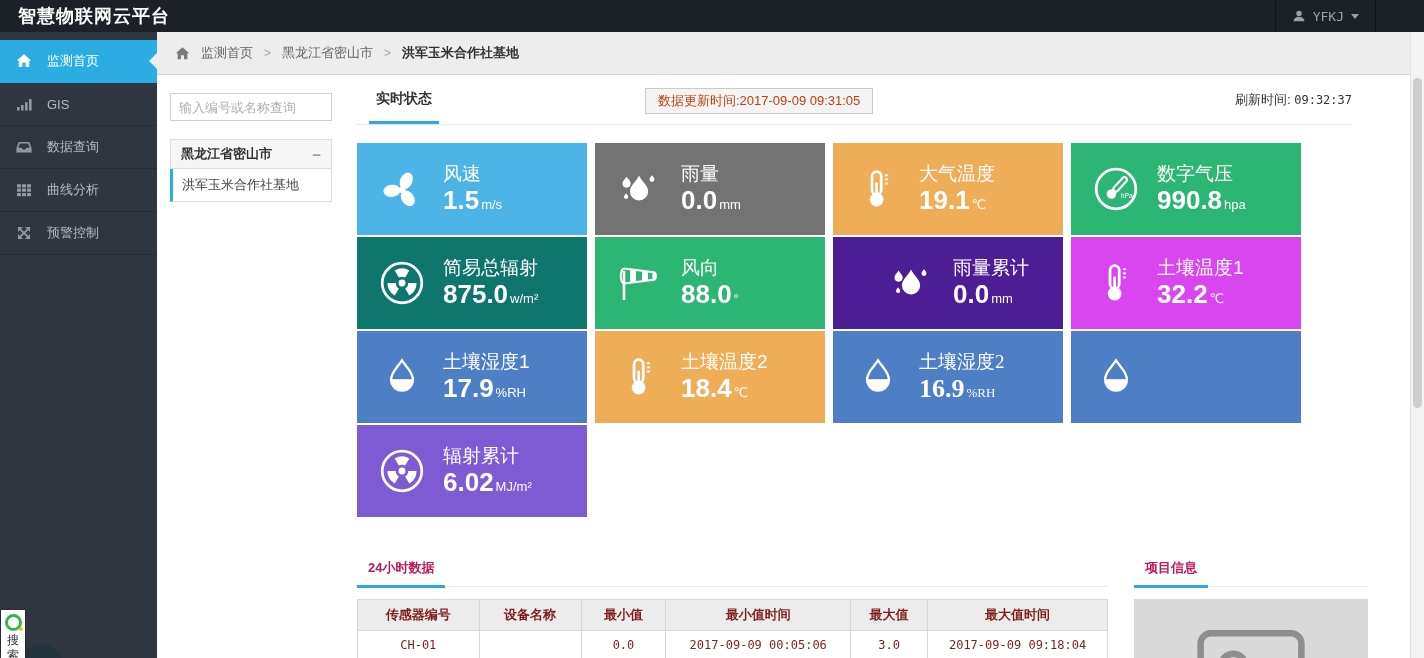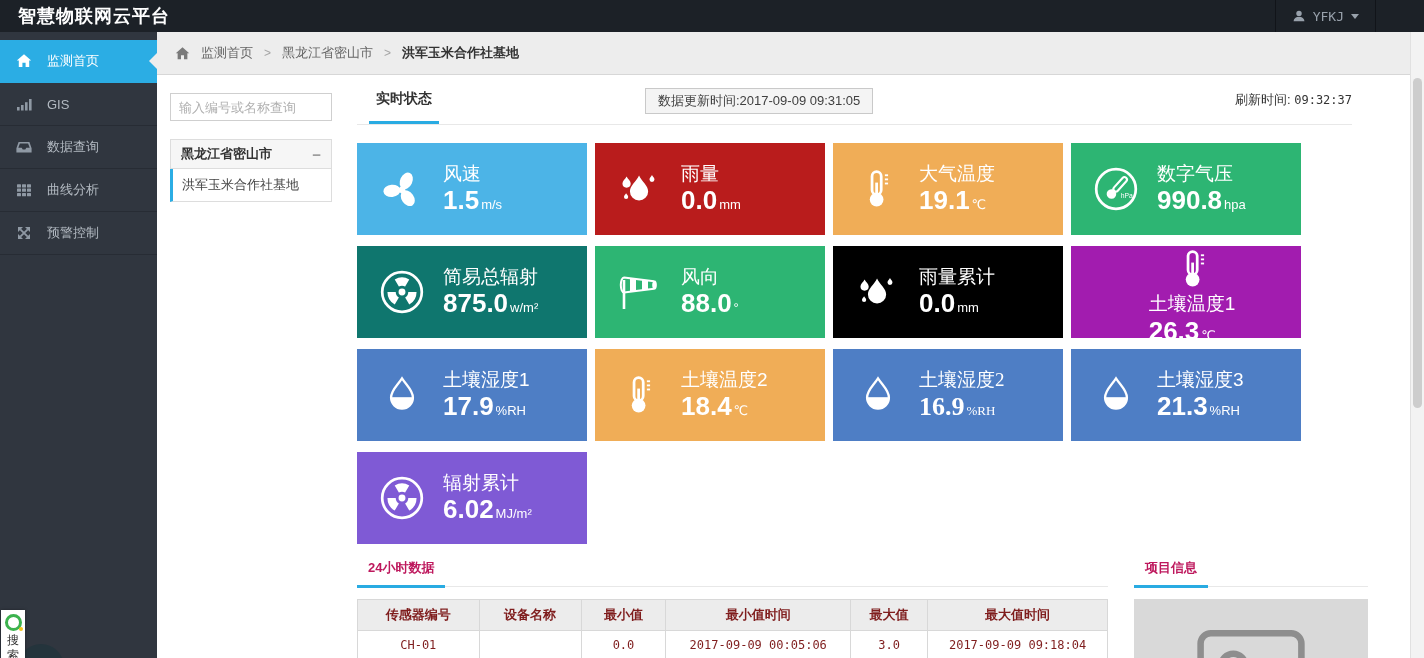--- a/index.html
+++ b/index.html
@@ -47,25 +47,25 @@
   .tree-minus{color:#999;font-size:15px;}
   .tree-item{height:33px;border:1px solid #ddd;border-top:none;border-left:3px solid #2bade4;display:flex;align-items:center;
     padding-left:9px;font-size:13px;color:#444;background:#fff;box-sizing:border-box;cursor:pointer;}
 
   
   .main{position:absolute;left:341px;top:75px;width:1069px;height:583px;background:#fff;}
   .tab-row{position:absolute;left:16px;top:0;width:995px;height:49px;border-bottom:1px solid #e8e8e8;}
   .tab-live{position:absolute;left:12px;top:0;height:46px;line-height:46px;padding:0 7px;font-size:14px;font-weight:bold;color:#333;
     border-bottom:3px solid #29abe2;cursor:pointer;}
   .update-box{position:absolute;left:288px;top:13px;height:24px;line-height:24px;padding:0 12px;background:#f4f4f4;
-    border:1px solid #c9c9c9;font-size:13px;color:#404040;}
+    border:1px solid #c9c9c9;font-size:13px;color:#c2410c;}
   .refresh{position:absolute;right:58px;top:16px;font-size:13px;color:#333;}
   .refresh .mono{font-size:12px;margin-top:12px;}
 
-  .cards{position:absolute;left:16px;top:68px;width:944px;display:grid;grid-template-columns:repeat(4,230px);gap:11px 8px;}
+  .cards{position:absolute;left:16px;top:68px;width:944px;display:grid;grid-template-columns:repeat(4,230px);gap:2px 8px;}
   .card{height:92px;display:flex;align-items:center;color:#fff;cursor:pointer;}
   .card-icon{width:58px;margin-left:16px;flex:none;display:flex;justify-content:center;}
   .card-icon svg{display:block;}
   .card-text{margin-left:12px;}
   .card-name{font-size:19px;line-height:1.3;}
   .card-value{font-size:26px;font-weight:bold;line-height:1.15;}
   .card-unit{font-size:13px;font-weight:normal;margin-left:2px;}
 
   .hour-panel{position:absolute;left:16px;top:475px;width:751px;}
   .panel-tab-row{position:relative;height:36px;border-bottom:1px solid #e8e8e8;}
@@ -223,21 +223,21 @@
               </g>
               <circle r="3.4"></circle>
             </g>
           </svg>
         </span>
         <div class="card-text">
           <div class="card-name">风速</div>
           <div class="card-value"><span>1.5</span><span class="card-unit">m/s</span></div>
         </div>
       </div>
-      <div class="card" style="background: #b91c1c;">
+      <div class="card" style="background: #737373;">
         <span class="card-icon">
           <svg width="46" height="46" viewBox="0 0 48 48" fill="#fff">
             <path d="M23,10 C26,16.5 32.5,20.5 32.5,26.5 a9.5,9.5 0 1,1 -19,0 C13.5,20.5 20,16.5 23,10 Z"></path>
             <path d="M10,11 c1.5,2.9 4.3,4.6 4.3,7.3 a4.3,4.3 0 1,1 -8.6,0 C5.7,15.6 8.5,13.9 10,11 Z"></path>
             <path d="M36.5,9.5 c0.9,1.8 2.6,2.9 2.6,4.5 a2.6,2.6 0 1,1 -5.2,0 C33.9,12.4 35.6,11.3 36.5,9.5 Z"></path>
             <path d="M9.5,28.5 c0.8,1.5 2.2,2.4 2.2,3.8 a2.2,2.2 0 1,1 -4.4,0 C7.3,30.9 8.7,30 9.5,28.5 Z"></path>
           </svg>
         </span>
         <div class="card-text">
           <div class="card-name">雨量</div>
@@ -307,50 +307,50 @@
             <polygon points="14,10.3 20,11 20,23 14,23.7" fill="#fff"></polygon>
             <polygon points="26,11.8 32,12.5 32,21.5 26,22.2" fill="#fff"></polygon>
             <ellipse cx="38" cy="17" rx="1.8" ry="3.6" fill="#fff"></ellipse>
           </svg>
         </span>
         <div class="card-text">
           <div class="card-name">风向</div>
           <div class="card-value"><span>88.0</span><span class="card-unit">°</span></div>
         </div>
       </div>
-      <div class="card" style="background: #000000;">
+      <div class="card" style="background: #4c1d95; justify-content: center;">
         <span class="card-icon">
           <svg width="46" height="46" viewBox="0 0 48 48" fill="#fff">
             <path d="M23,10 C26,16.5 32.5,20.5 32.5,26.5 a9.5,9.5 0 1,1 -19,0 C13.5,20.5 20,16.5 23,10 Z"></path>
             <path d="M10,11 c1.5,2.9 4.3,4.6 4.3,7.3 a4.3,4.3 0 1,1 -8.6,0 C5.7,15.6 8.5,13.9 10,11 Z"></path>
             <path d="M36.5,9.5 c0.9,1.8 2.6,2.9 2.6,4.5 a2.6,2.6 0 1,1 -5.2,0 C33.9,12.4 35.6,11.3 36.5,9.5 Z"></path>
             <path d="M9.5,28.5 c0.8,1.5 2.2,2.4 2.2,3.8 a2.2,2.2 0 1,1 -4.4,0 C7.3,30.9 8.7,30 9.5,28.5 Z"></path>
           </svg>
         </span>
         <div class="card-text">
           <div class="card-name">雨量累计</div>
           <div class="card-value"><span>0.0</span><span class="card-unit">mm</span></div>
         </div>
       </div>
-      <div class="card" style="background: #a21caf; flex-direction: column;">
+      <div class="card" style="background: #d946ef;">
         <span class="card-icon">
           <svg width="44" height="46" viewBox="0 0 48 48">
             <rect x="17.5" y="5" width="10" height="25" rx="5" fill="none" stroke="#fff" stroke-width="3"></rect>
             <circle cx="22.5" cy="35.5" r="7.5" fill="#fff"></circle>
             <rect x="21" y="17" width="3" height="16" fill="#fff"></rect>
             <g stroke="#fff" stroke-width="2">
               <line x1="31.5" y1="9" x2="35" y2="9"></line>
               <line x1="31.5" y1="13.5" x2="35" y2="13.5"></line>
               <line x1="31.5" y1="18" x2="35" y2="18"></line>
             </g>
           </svg>
         </span>
         <div class="card-text">
           <div class="card-name">土壤温度1</div>
-          <div class="card-value"><span>26.3</span><span class="card-unit">℃</span></div>
+          <div class="card-value"><span>32.2</span><span class="card-unit">℃</span></div>
         </div>
       </div>
       <div class="card" style="background: rgb(78, 126, 197);">
         <span class="card-icon">
           <svg width="42" height="46" viewBox="0 0 48 48">
             <defs>
               <clipPath id="dropclip1">
                 <path d="M24,5 C29.5,13.5 36.5,18.5 36.5,27 a12.5,12.5 0 1,1 -25,0 C11.5,18.5 18.5,13.5 24,5 Z"></path>
               </clipPath>
             </defs>
@@ -403,24 +403,20 @@
           <svg width="42" height="46" viewBox="0 0 48 48">
             <defs>
               <clipPath id="dropclip3">
                 <path d="M24,5 C29.5,13.5 36.5,18.5 36.5,27 a12.5,12.5 0 1,1 -25,0 C11.5,18.5 18.5,13.5 24,5 Z"></path>
               </clipPath>
             </defs>
             <path d="M24,5 C29.5,13.5 36.5,18.5 36.5,27 a12.5,12.5 0 1,1 -25,0 C11.5,18.5 18.5,13.5 24,5 Z" fill="none" stroke="#fff" stroke-width="2.6"></path>
             <rect x="9" y="26.5" width="30" height="16" fill="#fff" clip-path="url(#dropclip3)"></rect>
           </svg>
         </span>
-        <div class="card-text">
-          <div class="card-name">土壤湿度3</div>
-          <div class="card-value"><span>21.3</span><span class="card-unit">%RH</span></div>
-        </div>
       </div>
       <div class="card" style="background: rgb(127, 90, 213);">
         <span class="card-icon">
           <svg width="50" height="50" viewBox="0 0 48 48">
             <circle cx="24" cy="24" r="19" fill="none" stroke="#fff" stroke-width="2.6"></circle>
             <g fill="#fff" transform="translate(24,24)">
               <path d="M-3,-5.2 L-7,-12.1 A14,14 0 0 1 7,-12.1 L3,-5.2 A6,6 0 0 0 -3,-5.2 Z"></path>
               <g transform="rotate(120)">
                 <path d="M-3,-5.2 L-7,-12.1 A14,14 0 0 1 7,-12.1 L3,-5.2 A6,6 0 0 0 -3,-5.2 Z"></path>
               </g>

